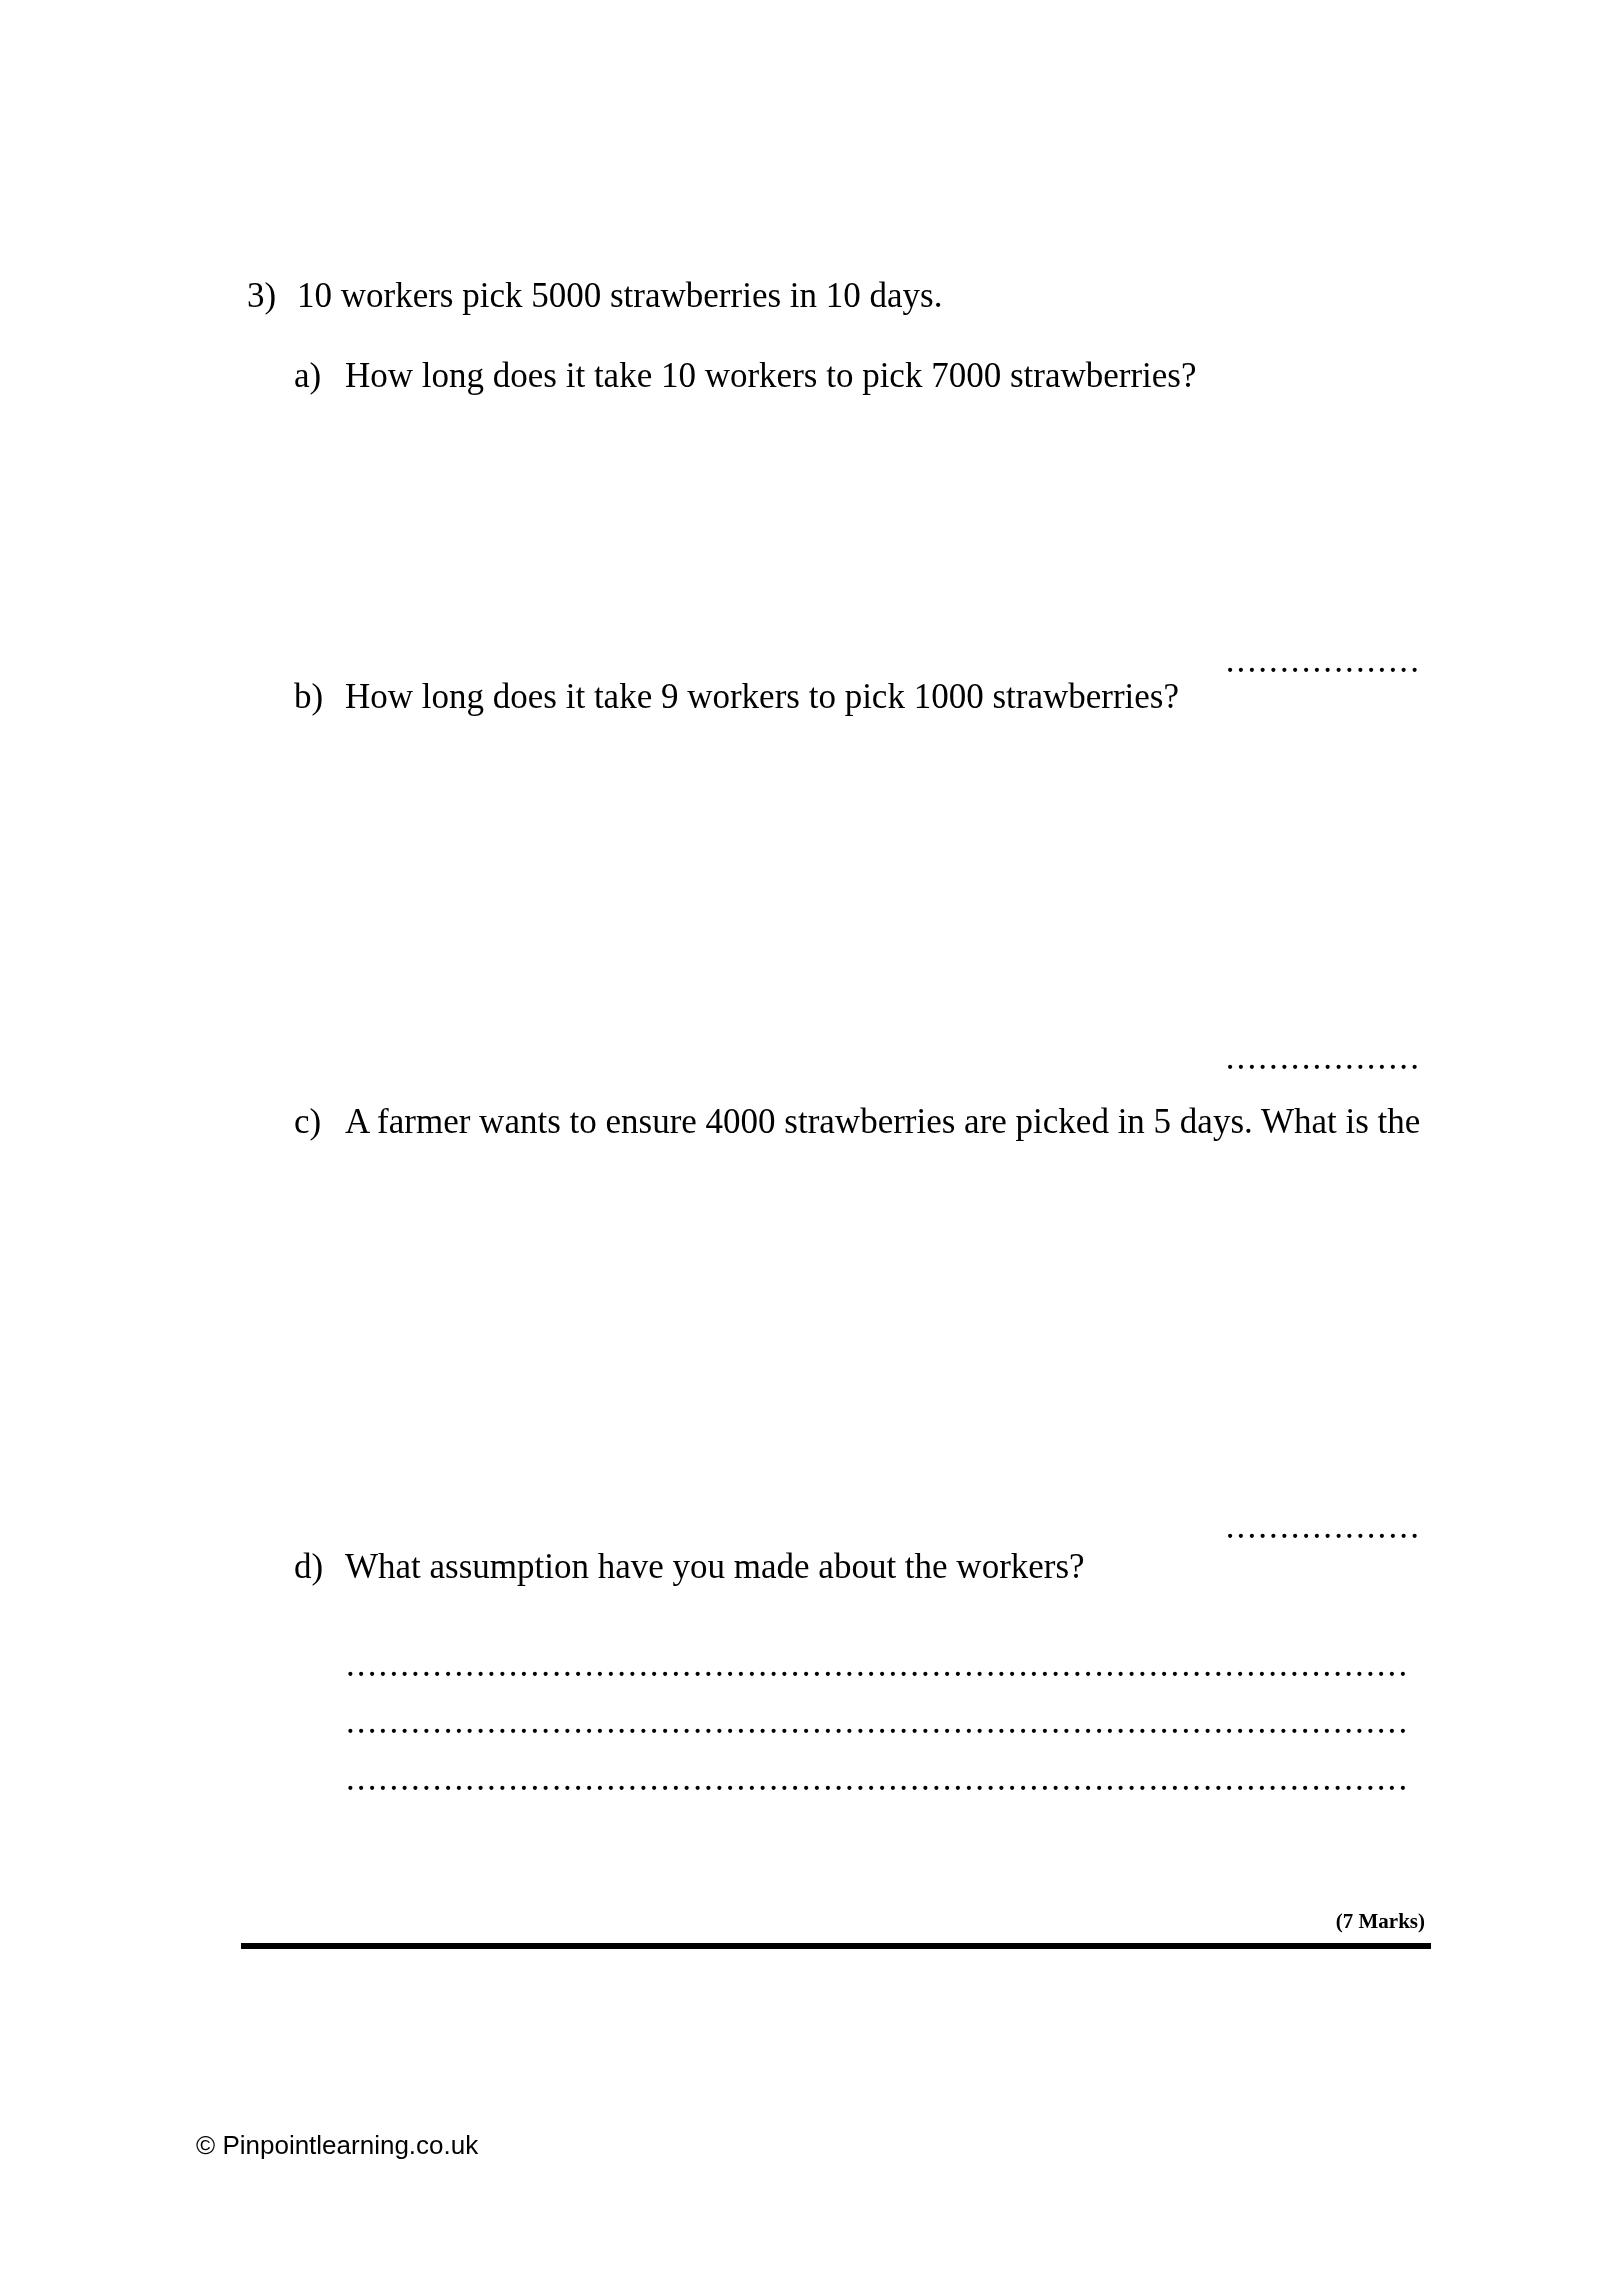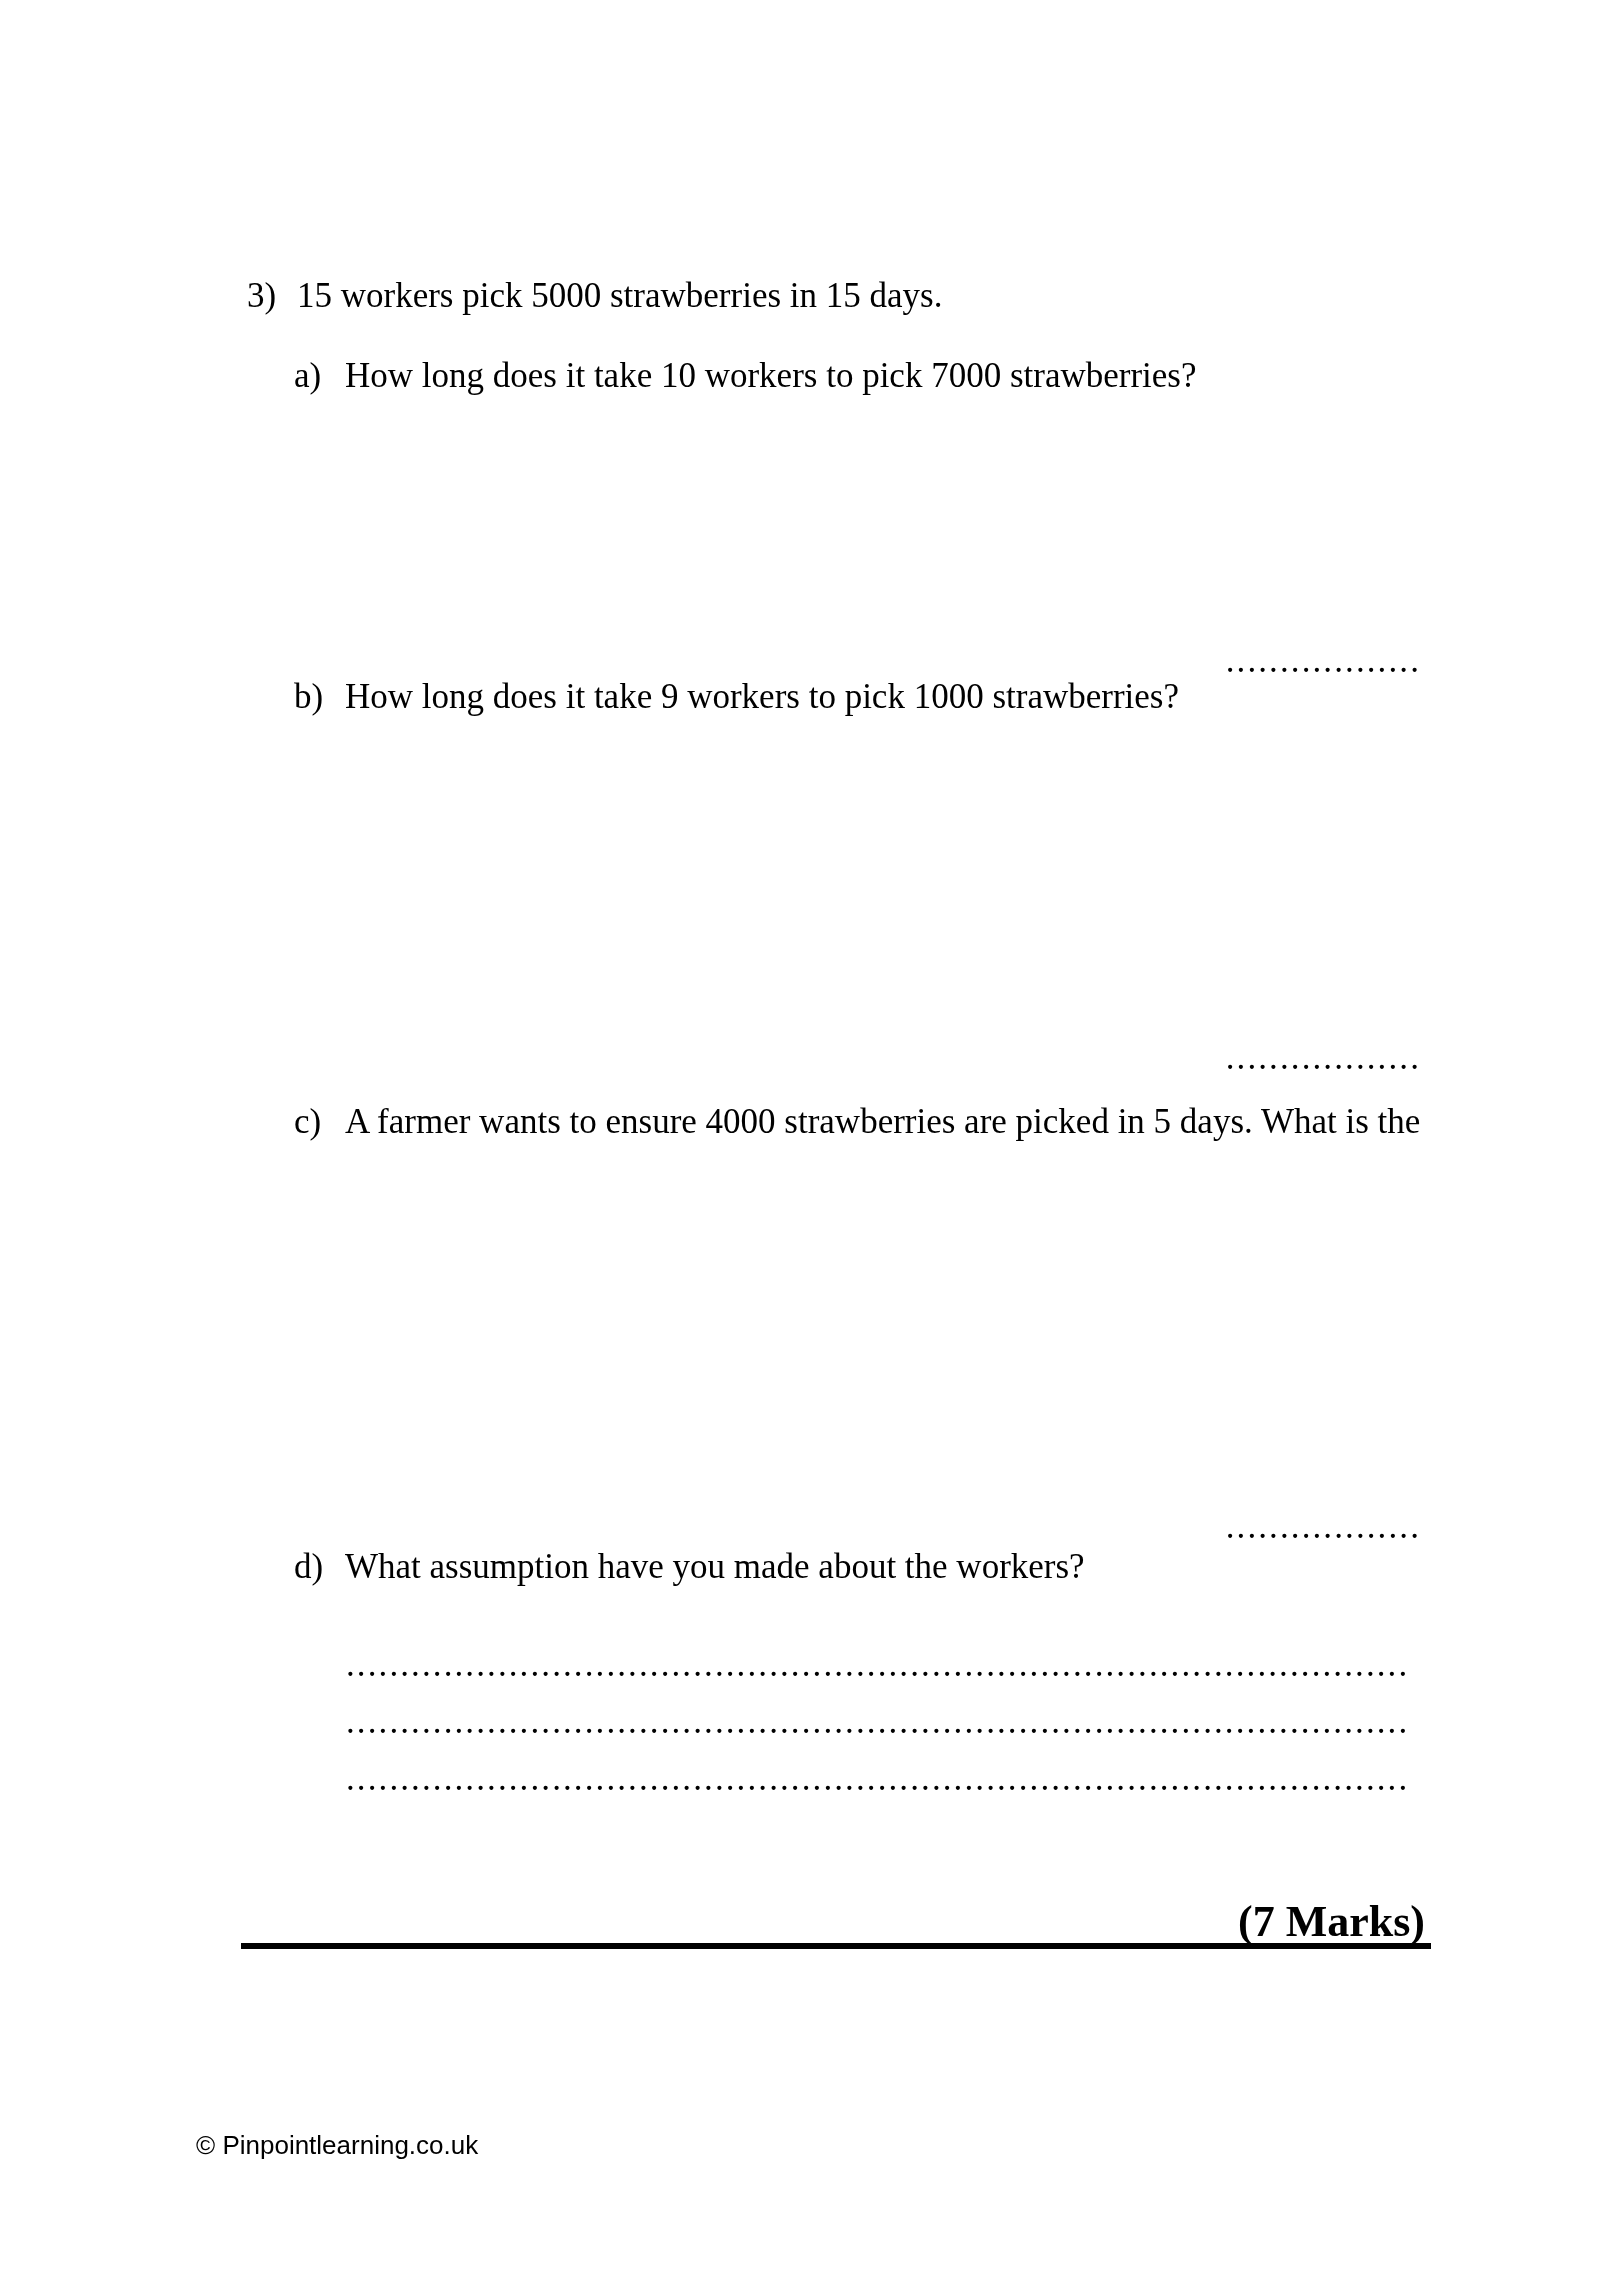--- a/index.html
+++ b/index.html
@@ -32,42 +32,42 @@
   .dots {
     letter-spacing: 2.1px;
     overflow: hidden;
     text-align: right;
   }
   .dots-short { width: 196px; }
   .dots-long  { width: 1073px; text-align: left; }
 
   .marks {
     font-weight: bold;
-    font-size: 44px;
+    font-size: 21px;
     line-height: 39px;
   }
   .divider {
     position: absolute;
     background: #000000;
     height: 5.9px;
   }
   .footer {
     font-family: "Liberation Sans", sans-serif;
     font-size: 26px;
     line-height: 37px;
   }
 </style>
 </head>
 <body>
 
 <div class="page">
 
   <div class="abs q-row" style="left:247px; top:275px;">
     <span class="q-num">3)</span>
-    <span>15 workers pick 5000 strawberries in 15 days.</span>
+    <span>10 workers pick 5000 strawberries in 10 days.</span>
   </div>
 
   <div class="abs part-row" style="left:294px; top:355px;">
     <span class="part-label">a)</span>
     <span>How long does it take 10 workers to pick 7000 strawberries?</span>
   </div>
 
   <div class="abs dots dots-short" style="right:202px; top:640px;">..................</div>
 
   <div class="abs part-row" style="left:294px; top:676px;">

